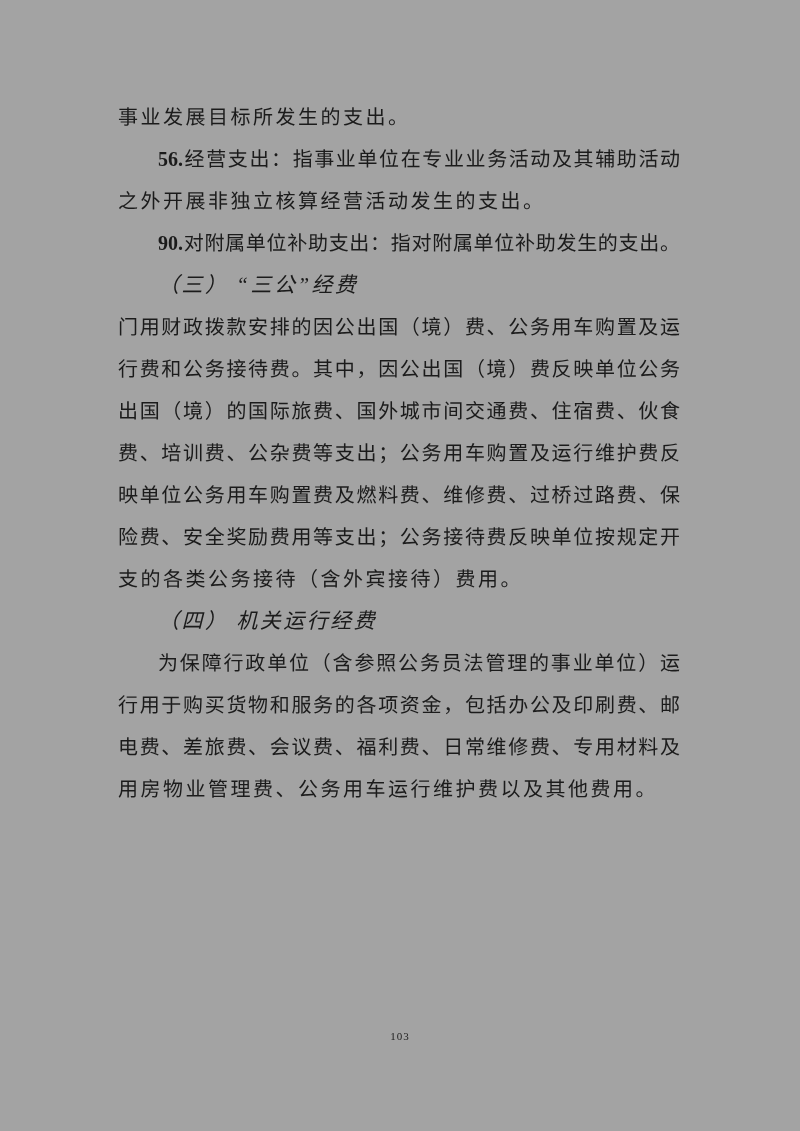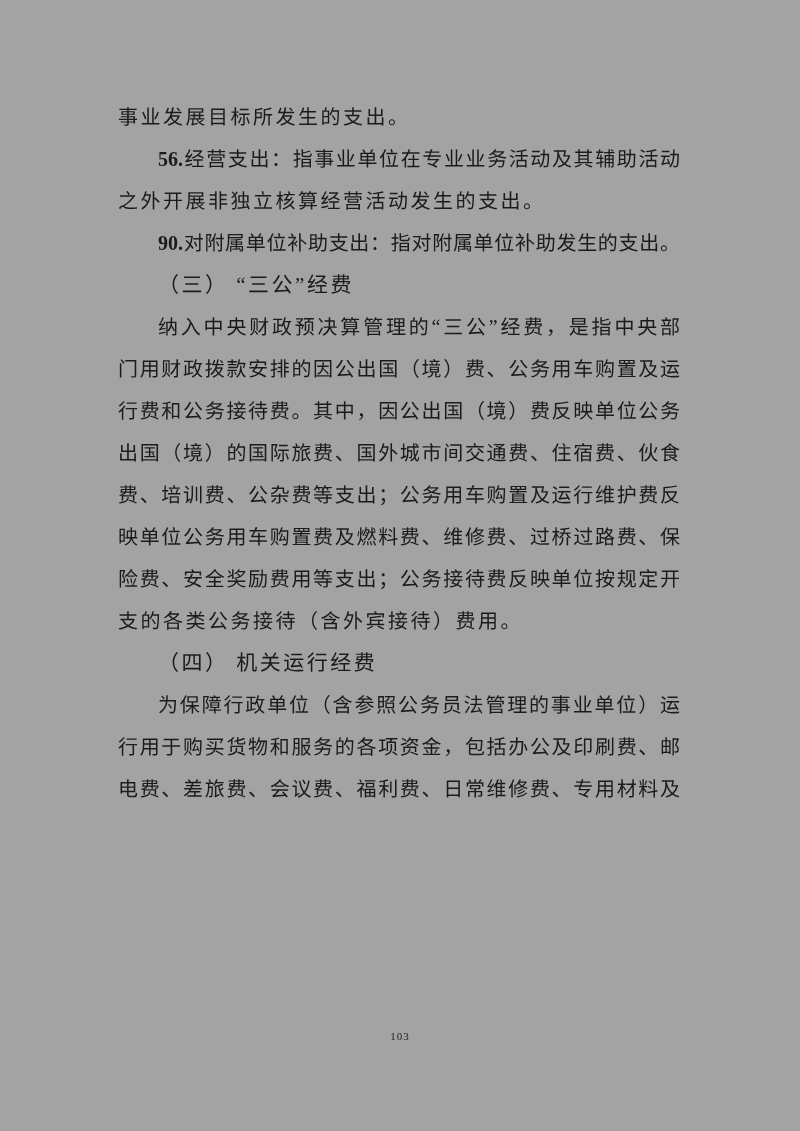--- a/index.html
+++ b/index.html
@@ -41,20 +41,21 @@
     text-align: left;
     text-align-last: left;
     letter-spacing: 2.5px;
   }
   
   .line.indent {
     text-indent: 40px;
   }
   
   .line.heading {
+    font-style: italic;
     text-align: center;
     text-align-last: left;
     letter-spacing: 2.5px;
     font-size: 21px;
   }
   .num {
     font-weight: bold;
     letter-spacing: 0;
   }
   .page-footer {
@@ -80,33 +81,33 @@
     <p class="line last">事业发展目标所发生的支出。</p>
 
     <p class="line indent"><span class="num">56.</span><span>经营支出：指事业单位在专业业务活动及其辅助活动</span></p>
 
     <p class="line last">之外开展非独立核算经营活动发生的支出。</p>
 
     <p class="line indent"><span class="num">90.</span><span>对附属单位补助支出：指对附属单位补助发生的支出。</span></p>
 
     <p class="line heading indent">（三） “三公”经费</p>
 
-    <p class="line indent">纳入中央财政预决算管理的“三公”经费，是指中央部</p>
     <p class="line">门用财政拨款安排的因公出国（境）费、公务用车购置及运</p>
     <p class="line">行费和公务接待费。其中，因公出国（境）费反映单位公务</p>
     <p class="line">出国（境）的国际旅费、国外城市间交通费、住宿费、伙食</p>
     <p class="line">费、培训费、公杂费等支出；公务用车购置及运行维护费反</p>
     <p class="line">映单位公务用车购置费及燃料费、维修费、过桥过路费、保</p>
     <p class="line">险费、安全奖励费用等支出；公务接待费反映单位按规定开</p>
     <p class="line last">支的各类公务接待（含外宾接待）费用。</p>
 
     <p class="line heading indent">（四） 机关运行经费</p>
 
     <p class="line indent">为保障行政单位（含参照公务员法管理的事业单位）运</p>
     <p class="line">行用于购买货物和服务的各项资金，包括办公及印刷费、邮</p>
     <p class="line">电费、差旅费、会议费、福利费、日常维修费、专用材料及</p>
+    <p class="line last">用房物业管理费、公务用车运行维护费以及其他费用。</p>
 
   </section>
 
   <footer class="page-footer">
     <span class="page-num">103</span>
   </footer>
 </main>
 
 </body></html>

